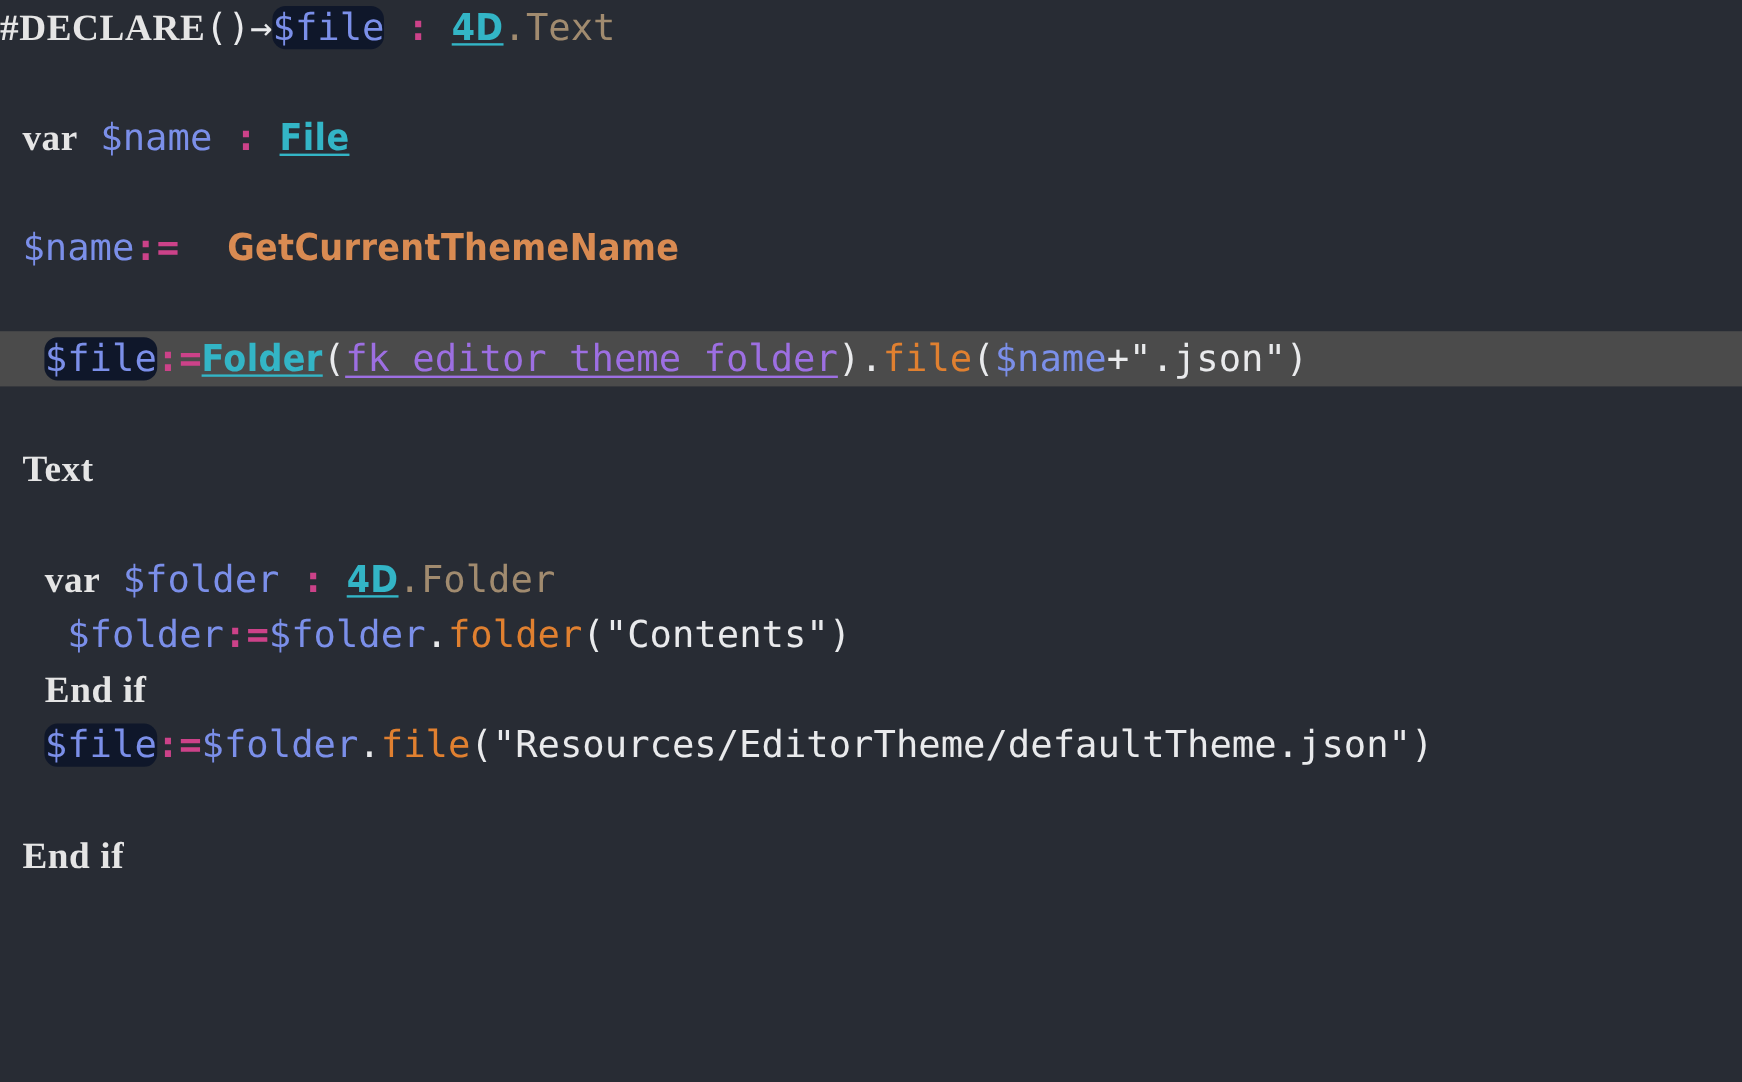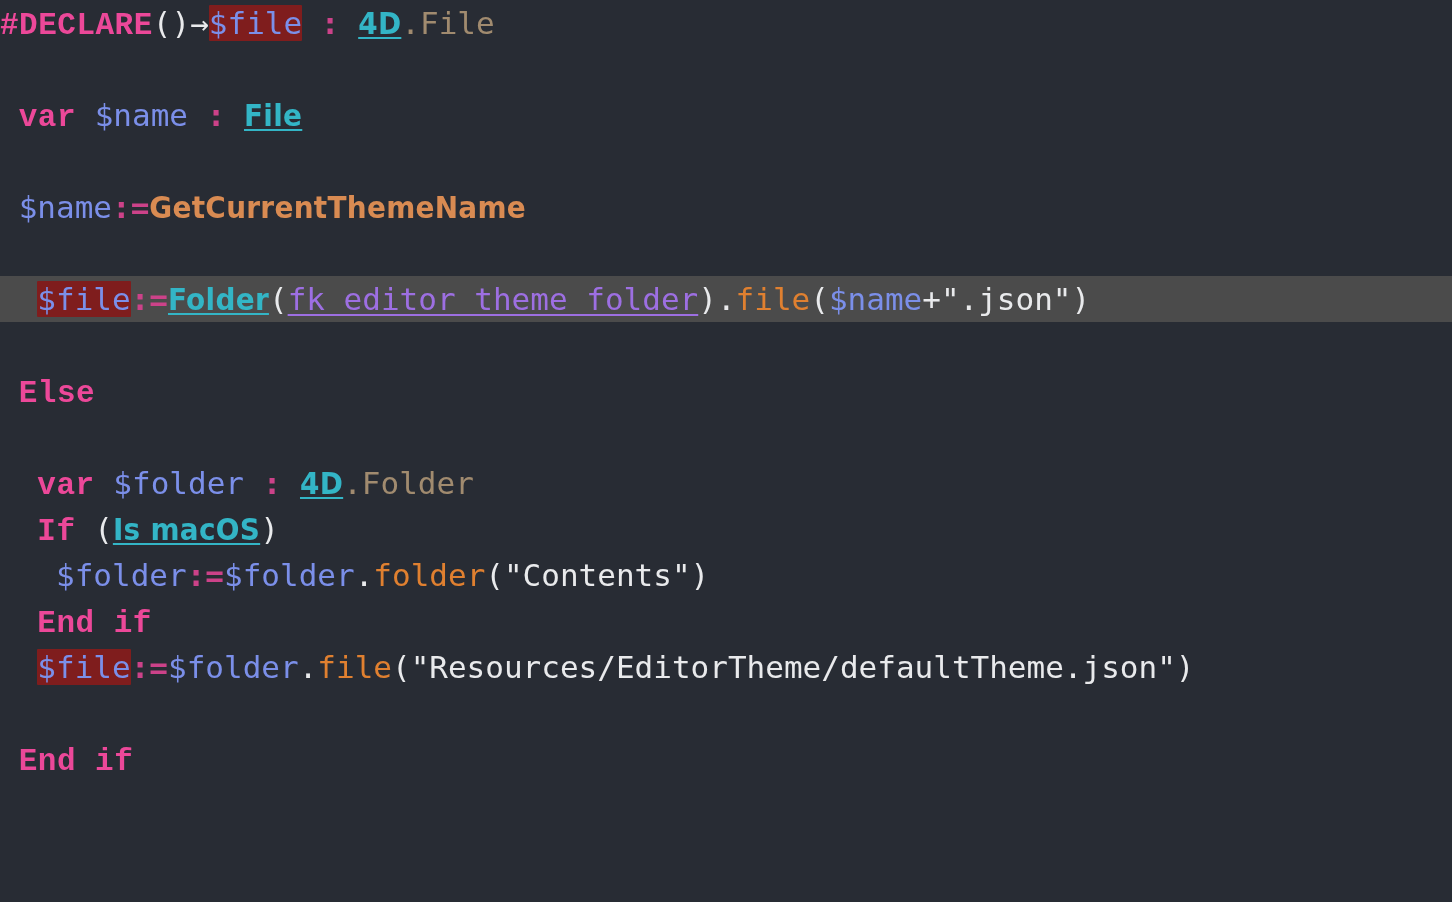--- a/index.html
+++ b/index.html
@@ -35,22 +35,22 @@
   }
   .code-line.current {
     background: #4b4b4b;
   }
   .code-line .indent {
     white-space: pre;
   }
 
   
   .t-kw {            
-    color: #ec4899;
-    font-family: Liberation Mono, monospace;
+    color: #e5e5e5;
+    font-family: Liberation Serif, serif;
     font-weight: bold;
     font-stretch: condensed;
     letter-spacing: 0.5px;
   }
   .t-colon {
     color: #cc4289;
     font-family: "DejaVu Sans Mono", monospace;
     font-weight: bold;
   }
   .t-var {           
@@ -71,20 +71,21 @@
   .t-prop {          
     color: #a18b6f;
     font-family: "DejaVu Sans Mono", monospace;
   }
   .t-method {        
     color: #d98b52;
     font-family: "DejaVu Sans", sans-serif;
     font-weight: bold;
     font-stretch: condensed;
     letter-spacing: 0.3px;
+    margin-left: 40px;
   }
   .t-member {        
     color: #e08030;
     font-family: "DejaVu Sans Mono", monospace;
     text-align: right;
   }
   .t-const {         
     color: #9d6fe2;
     font-family: "DejaVu Sans Mono", monospace;
     text-decoration: underline;
@@ -94,41 +95,40 @@
   }
   .t-punct, .t-str, .t-num, .t-op {
     color: #e9eaec;
     font-family: "DejaVu Sans Mono", monospace;
   }
   .t-arrow {
     color: #e9eaec;
     font-family: "DejaVu Sans Mono", monospace;
   }
   .t-sel {           
-    background: #7f1d1d;
-    border-radius: 1px;
+    background: #0f172a;
+    border-radius: 11px;
   }
   .blank { height: 46px; }
 </style>
 </head>
 <body>
 
 <div id="editor">
   <div id="code-area">
-      <div class="code-line"><span class="t-kw">#DECLARE</span><span class="t-punct">()</span><span class="t-arrow">→</span><span class="t-var t-sel">$file</span><span class="t-punct"> </span><span class="t-colon">:</span><span class="t-punct"> </span><span class="t-type">4D</span><span class="t-prop">.File</span></div>
+      <div class="code-line"><span class="t-kw">#DECLARE</span><span class="t-punct">()</span><span class="t-arrow">→</span><span class="t-var t-sel">$file</span><span class="t-punct"> </span><span class="t-colon">:</span><span class="t-punct"> </span><span class="t-type">4D</span><span class="t-prop">.Text</span></div>
       <div class="code-line blank">&nbsp;</div>
       <div class="code-line"><span class="indent"> </span><span class="t-kw">var</span><span class="t-punct"> </span><span class="t-var">$name</span><span class="t-punct"> </span><span class="t-colon">:</span><span class="t-punct"> </span><span class="t-type">File</span></div>
       <div class="code-line blank">&nbsp;</div>
       <div class="code-line"><span class="indent"> </span><span class="t-var">$name</span><span class="t-colon">:=</span><span class="t-method">GetCurrentThemeName</span></div>
       <div class="code-line blank">&nbsp;</div>
       <div class="code-line current"><span class="indent">  </span><span class="t-var t-sel">$file</span><span class="t-colon">:=</span><span class="t-type">Folder</span><span class="t-punct">(</span><span class="t-const">fk editor theme folder</span><span class="t-punct">).</span><span class="t-member">file</span><span class="t-punct">(</span><span class="t-var">$name</span><span class="t-punct">+".json")</span></div>
       <div class="code-line blank">&nbsp;</div>
-      <div class="code-line"><span class="indent"> </span><span class="t-kw">Else</span></div>
+      <div class="code-line"><span class="indent"> </span><span class="t-kw">Text</span></div>
       <div class="code-line blank">&nbsp;</div>
       <div class="code-line"><span class="indent">  </span><span class="t-kw">var</span><span class="t-punct"> </span><span class="t-var">$folder</span><span class="t-punct"> </span><span class="t-colon">:</span><span class="t-punct"> </span><span class="t-type">4D</span><span class="t-prop">.Folder</span></div>
-      <div class="code-line"><span class="indent">  </span><span class="t-kw">If</span><span class="t-punct"> (</span><span class="t-type">Is macOS</span><span class="t-punct">)</span></div>
       <div class="code-line"><span class="indent">   </span><span class="t-var">$folder</span><span class="t-colon">:=</span><span class="t-var">$folder</span><span class="t-punct">.</span><span class="t-member">folder</span><span class="t-punct">("Contents")</span></div>
       <div class="code-line"><span class="indent">  </span><span class="t-kw">End if</span></div>
       <div class="code-line"><span class="indent">  </span><span class="t-var t-sel">$file</span><span class="t-colon">:=</span><span class="t-var">$folder</span><span class="t-punct">.</span><span class="t-member">file</span><span class="t-punct">("Resources/EditorTheme/defaultTheme.json")</span></div>
       <div class="code-line blank">&nbsp;</div>
       <div class="code-line"><span class="indent"> </span><span class="t-kw">End if</span></div>
     </div>
 </div>
 
 </body></html>

